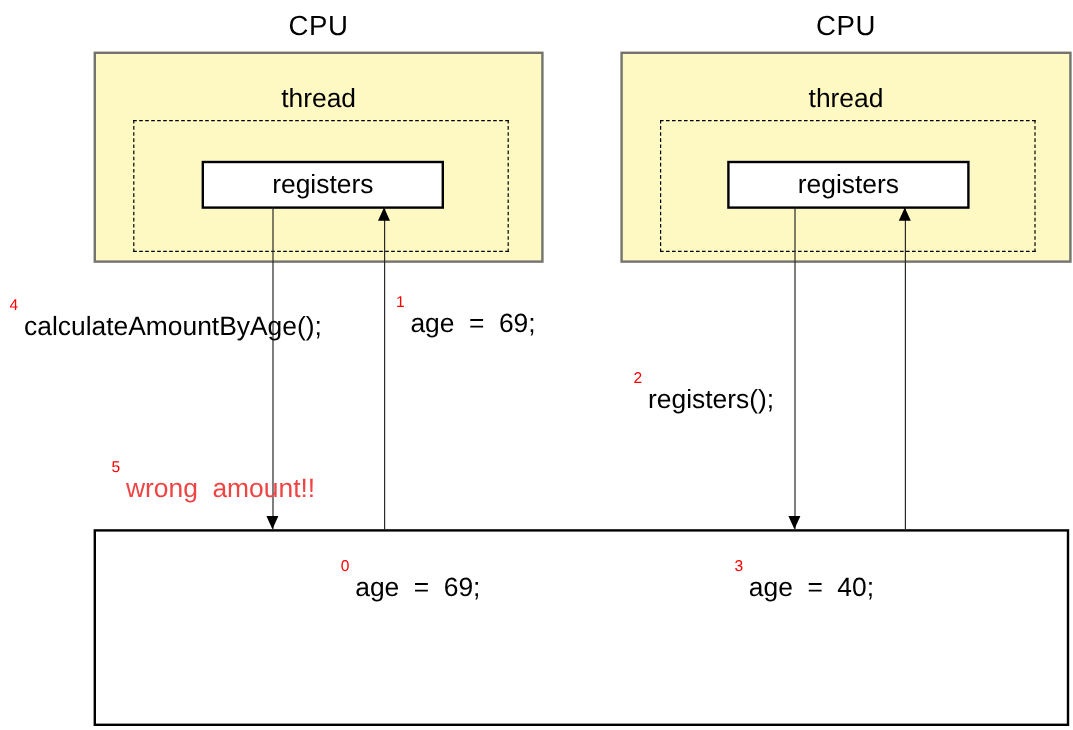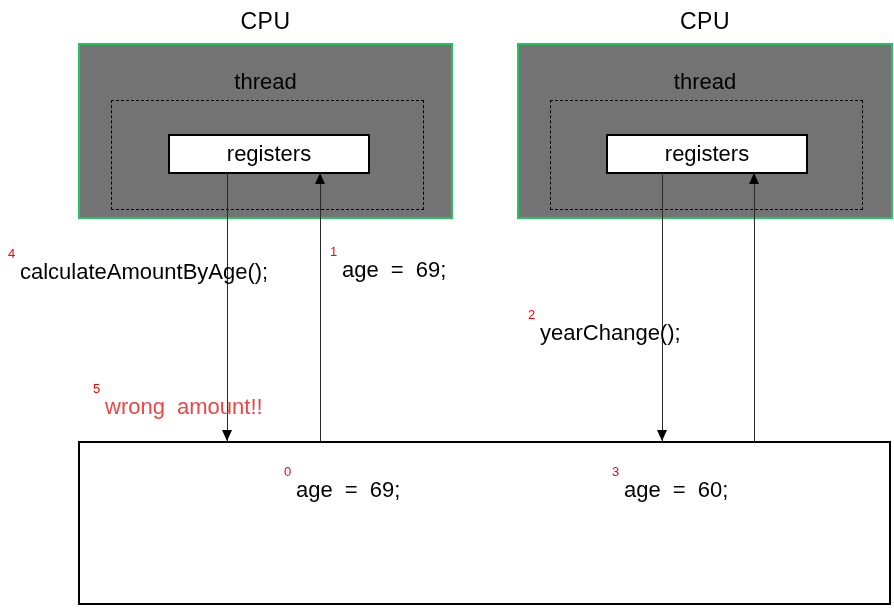--- a/index.html
+++ b/index.html
@@ -20,23 +20,23 @@
     font-size: 23px;
     letter-spacing: 0.5px;
   }
   .cpu-title.left  { left: 78px;  width: 375px; }
   .cpu-title.right { left: 517px; width: 376px; }
 
   .cpu-box {
     position: absolute;
     top: 43px;
     height: 176px;
-    border: 2px solid #22c55e;
+    border: 2px solid #737373;
     box-sizing: border-box;
-    background: #737373;
+    background: #fef9c3;
   }
   .cpu-box.left  { left: 78px;  width: 375px; }
   .cpu-box.right { left: 517px; width: 376px; }
 
   .thread-label {
     position: absolute;
     top: 24px;
     left: 0;
     width: 100%;
     text-align: center;
@@ -166,25 +166,25 @@
 
   <div class="annotation ann-0">
     <span class="seq" style="color: rgb(255, 0, 0);">0</span><span class="txt">age = 69;</span>
   </div>
 
   <div class="annotation ann-1">
     <span class="seq" style="color: rgb(255, 0, 0);">1</span><span class="txt">age = 69;</span>
   </div>
 
   <div class="annotation ann-2">
-    <span class="seq" style="color: rgb(255, 0, 0);">2</span><span class="txt">yearChange();</span>
+    <span class="seq" style="color: rgb(255, 0, 0);">2</span><span class="txt">registers();</span>
   </div>
 
   <div class="annotation ann-3">
-    <span class="seq" style="color: rgb(255, 0, 0);">3</span><span class="txt">age = 60;</span>
+    <span class="seq" style="color: rgb(255, 0, 0);">3</span><span class="txt">age = 40;</span>
   </div>
 
   <div class="annotation ann-4">
     <span class="seq" style="color: rgb(255, 0, 0);">4</span><span class="txt">calculateAmountByAge();</span>
   </div>
 
   <div class="annotation ann-5">
     <span class="seq" style="color: rgb(255, 0, 0);">5</span><span class="txt" style="color: #ef4444;">wrong amount!!</span>
   </div>
 

